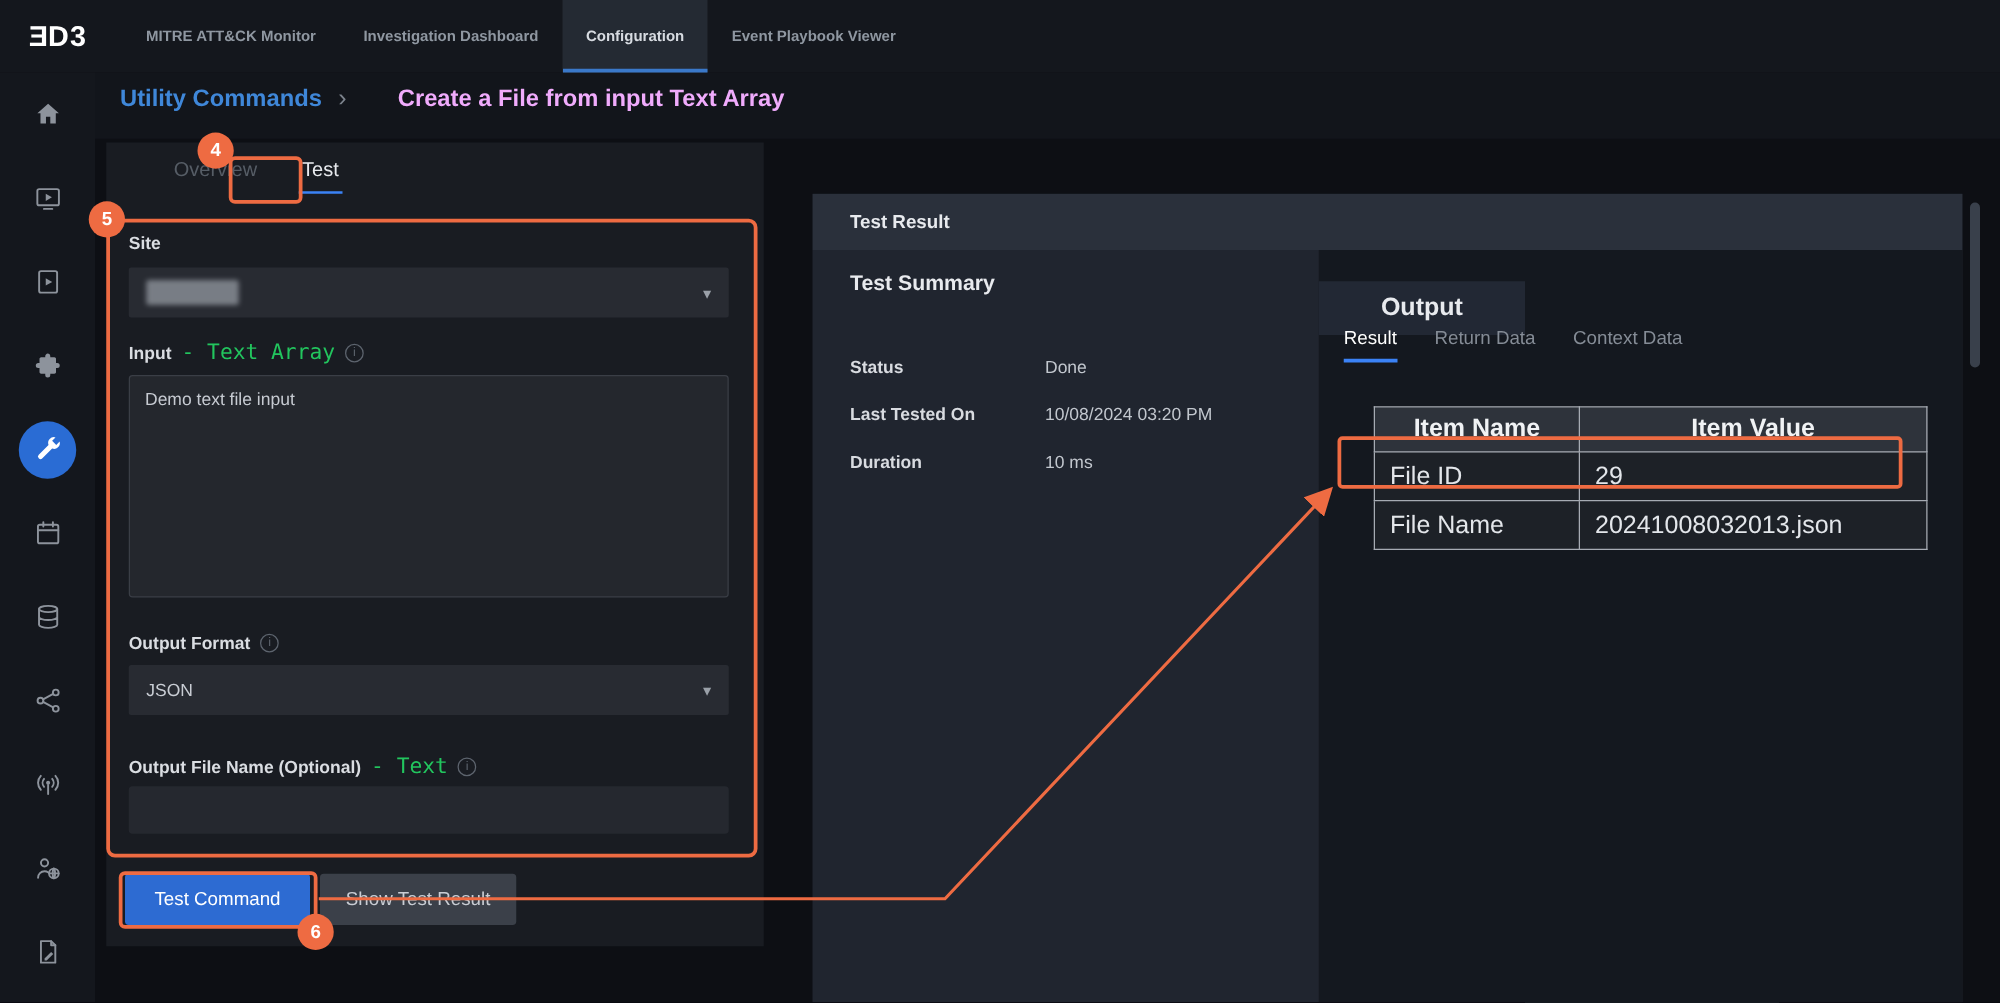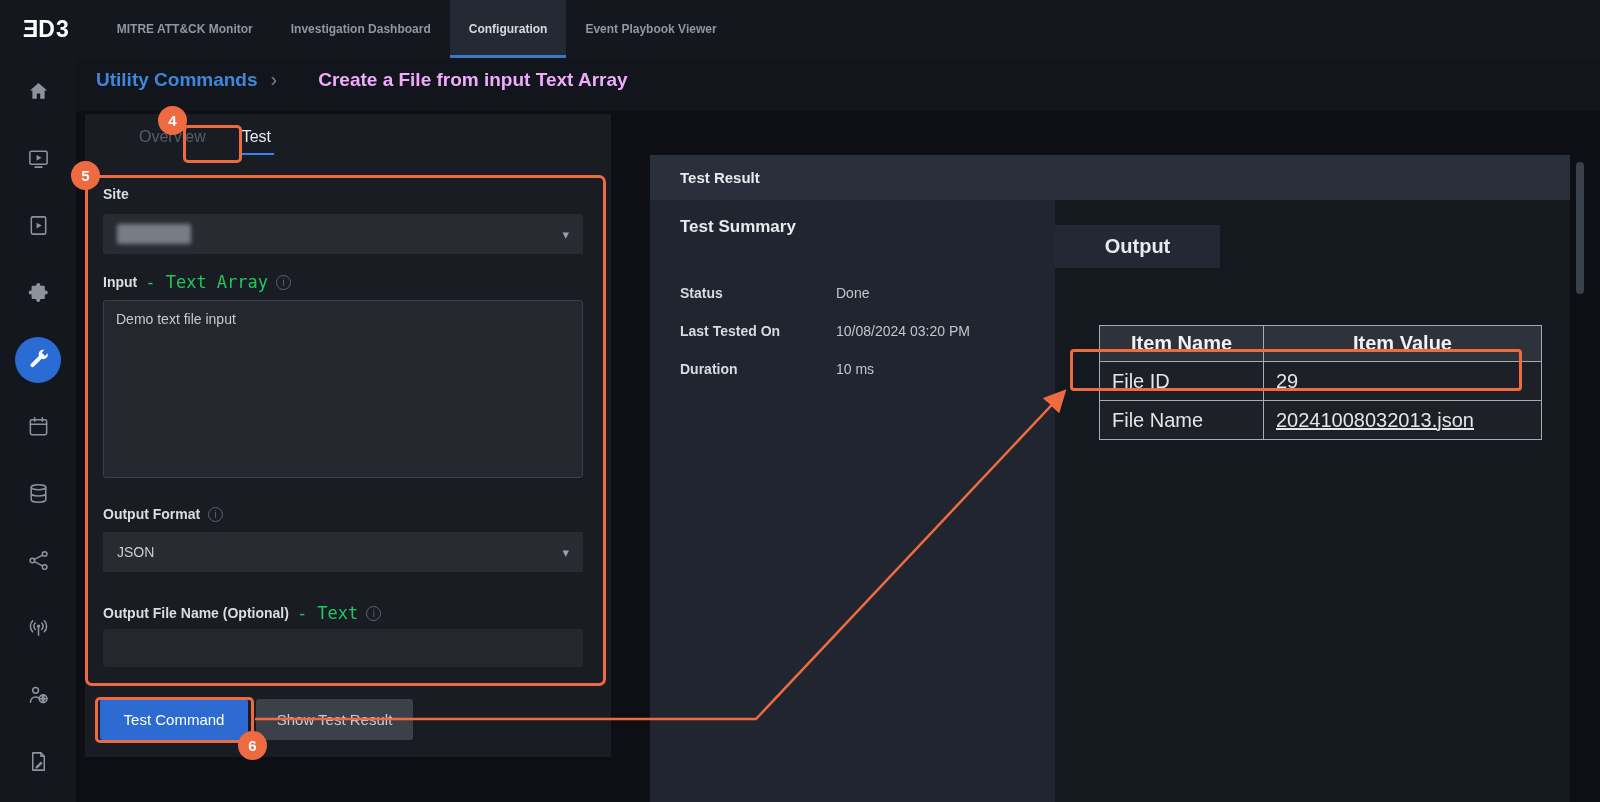--- a/index.html
+++ b/index.html
@@ -73,21 +73,21 @@
   .out-tab{position:absolute;left:0;top:5px;width:165px;height:43px;background:#222834;color:#e8eaee;
            font-weight:bold;font-size:20px;display:flex;align-items:center;justify-content:center;cursor:pointer;margin-top:20px;}
   .subtabs{position:absolute;left:20px;top:62px;display:flex;gap:30px;font-size:15px;}
   .subtab{color:#858c96;padding-bottom:8px;cursor:pointer;}
   .subtab.active{color:#fff;border-bottom:3px solid #3b82f6;}
   .result-table{position:absolute;left:20px;top:125px;border-collapse:collapse;font-size:20px;margin-left:24px;}
   .result-table th,.result-table td{border:1px solid #a6abb3;}
   .result-table th{background:#2e333b;color:#f0f2f4;font-weight:bold;height:36px;text-align:center;}
   .col-name{width:164px;} .col-value{width:278px;}
   .result-table td{background:#1d2127;color:#e3e6ea;height:39px;padding:0 12px;text-align:left;}
-  .file-link{color:#e3e6ea;text-decoration:underline;cursor:pointer;}
+  .file-link{color:#e3e6ea;cursor:pointer;}
   .scroll-thumb{position:absolute;left:1576px;top:162px;width:8px;height:132px;background:#39404b;border-radius:4px;}
 
   
   .anno{position:absolute;left:0;top:0;width:1600px;height:802px;pointer-events:none;z-index:50;}
   .anno-rect{position:absolute;border:3px solid #ee6b42;border-radius:5px;}
   .r-test{left:183px;top:125px;width:59px;height:38px;}
   .r-form{left:85px;top:175px;width:521px;height:511px;border-radius:7px;}
   .r-btn{left:95px;top:697px;width:159px;height:46px;}
   .r-row{left:1070px;top:349px;width:452px;height:42px;border-radius:4px;}
   .anno-circle{position:absolute;width:29px;height:29px;border-radius:50%;background:#ee6b42;color:#fff;
@@ -292,20 +292,25 @@
       <span class="sl">Last Tested On</span>
       <span class="sv">10/08/2024 03:20 PM</span>
     </div>
     <div class="sum-row" style="top:206px;">
       <span class="sl">Duration</span>
       <span class="sv">10 ms</span>
     </div>
 
     <div class="out-region">
       <div class="out-tab">Output</div>
+      <div class="subtabs">
+        <span class="subtab active">Result</span>
+        <span class="subtab">Return Data</span>
+        <span class="subtab">Context Data</span>
+      </div>
       <table class="result-table">
         <thead>
           <tr>
             <th class="col-name">Item Name</th>
             <th class="col-value">Item Value</th>
           </tr>
         </thead>
         <tbody>
           <tr>
             <td>File ID</td>

